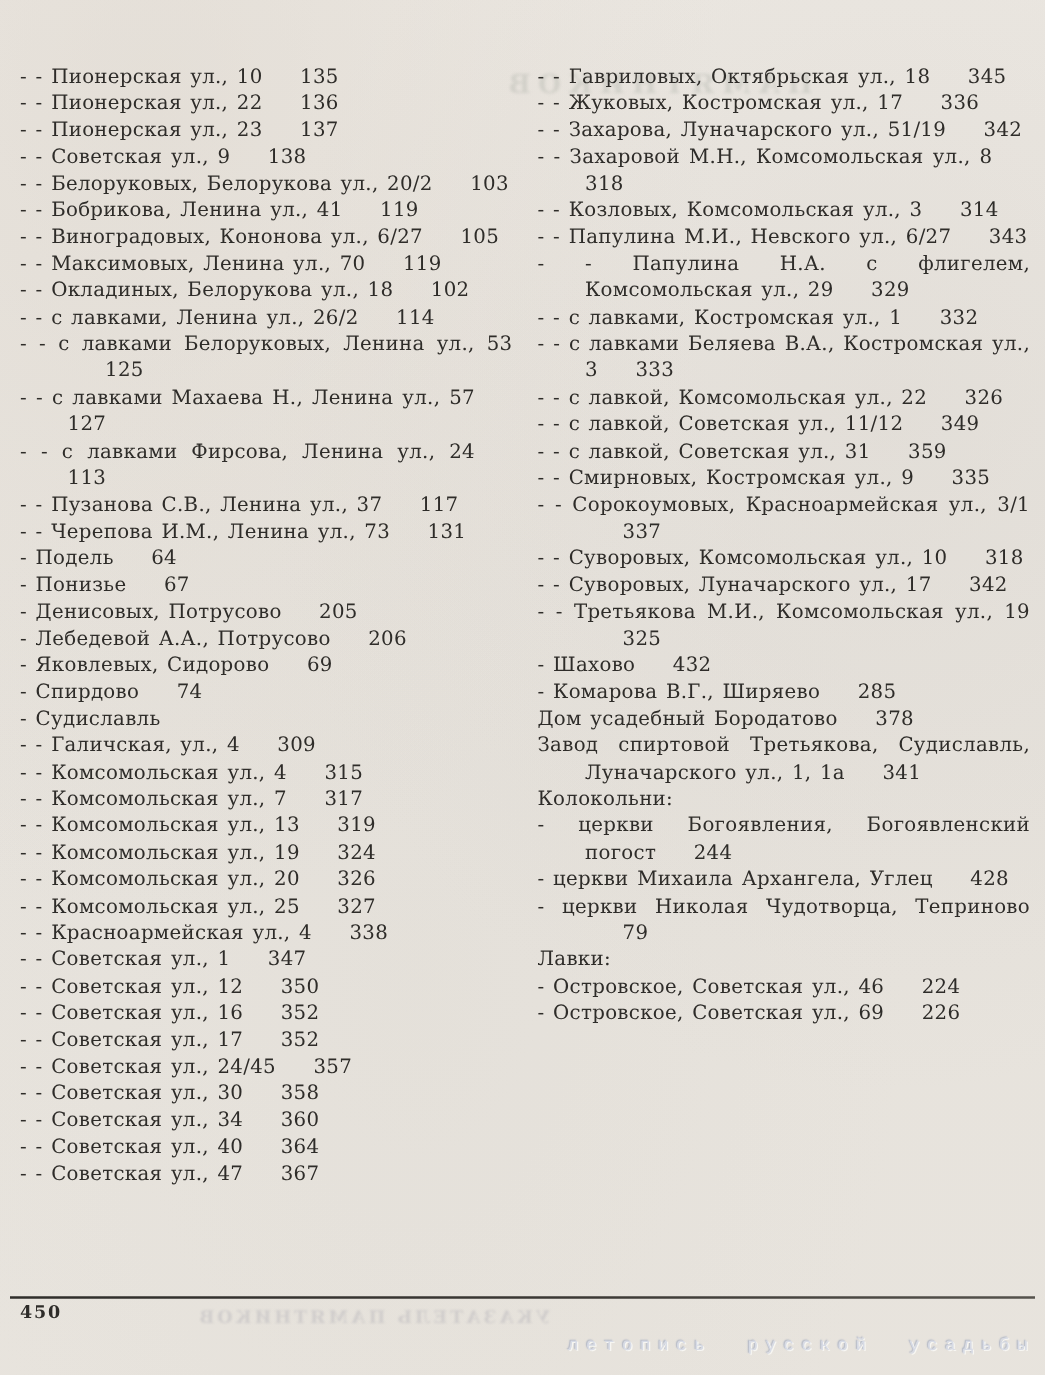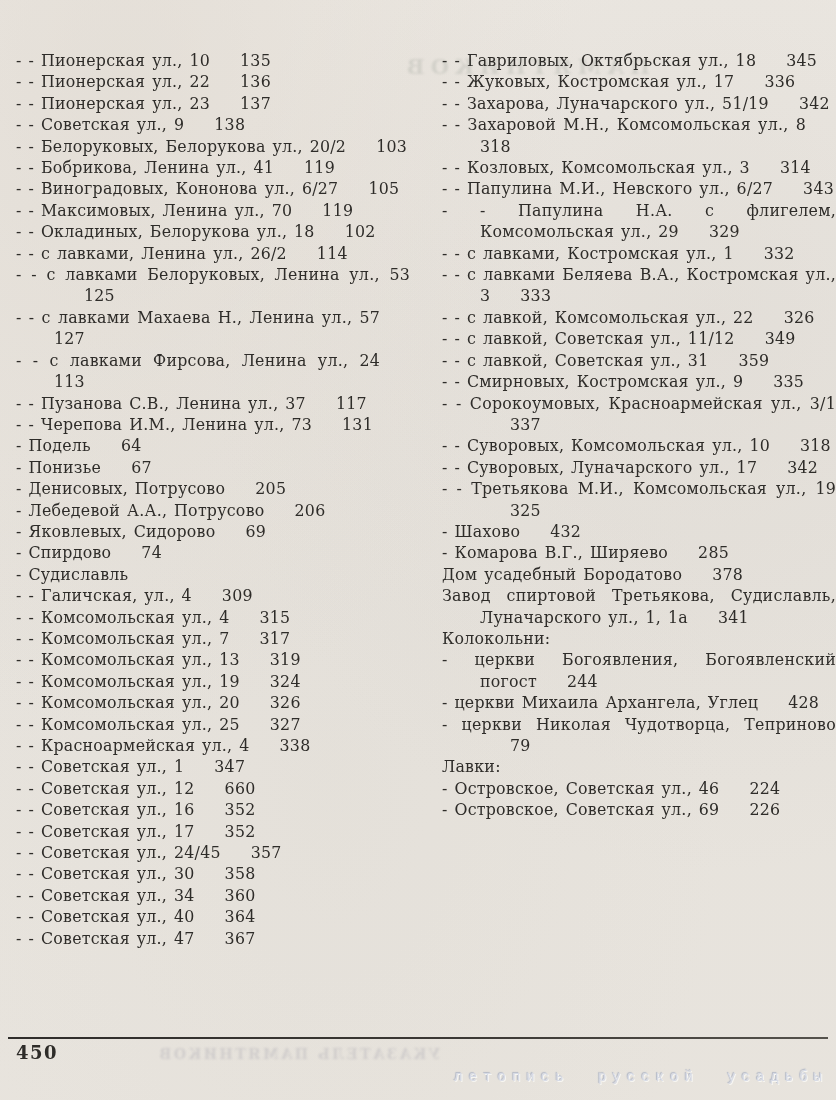--- a/index.html
+++ b/index.html
@@ -17,21 +17,21 @@
       radial-gradient(ellipse at 15% 8%, rgba(214,206,196,0.35), transparent 45%),
       radial-gradient(ellipse at 85% 30%, rgba(209,204,198,0.28), transparent 50%),
       radial-gradient(ellipse at 40% 70%, rgba(222,218,211,0.30), transparent 55%),
       linear-gradient(180deg, rgba(238,234,228,0.65) 0%, rgba(228,224,217,0.35) 55%, rgba(231,227,220,0.5) 100%);
     color: #2e2c29;
   }
   .columns {
     position: absolute;
     top: 50px; left: 16px;
     display: flex;
-    gap: 32px;
+    gap: 20px;
   }
   .column { width: 394px; }
   .entry {
     font-size: 15.8px;
     line-height: 21.4px;
     text-align: justify;
     padding-left: 38px;
     text-indent: -38px;
     letter-spacing: 0.25px;
     word-spacing: 1.6px;
@@ -41,21 +41,21 @@
   .rule {
     position: absolute;
     left: 8px; right: 8px; top: 1037px;
     height: 2px;
     background: linear-gradient(90deg, #2f2d2a 0%, #3b3834 55%, #55524c 100%);
   }
   .page-number {
     position: absolute;
     left: 16px; top: 1042px;
     font-weight: bold;
-    font-size: 18px;
+    font-size: 14px;
     letter-spacing: 1.5px;
   }
   .ghost {
     position: absolute;
     transform: scaleX(-1);
     font-weight: bold;
     pointer-events: none;
     white-space: nowrap;
   }
   .ghost-top {
@@ -117,21 +117,21 @@
         <div class="entry"><span>- Судиславль</span></div>
         <div class="entry"><span>- - Галичская, ул., 4</span><span class="gap"></span><span class="page-ref">309</span></div>
         <div class="entry"><span>- - Комсомольская ул., 4</span><span class="gap"></span><span class="page-ref">315</span></div>
         <div class="entry"><span>- - Комсомольская ул., 7</span><span class="gap"></span><span class="page-ref">317</span></div>
         <div class="entry"><span>- - Комсомольская ул., 13</span><span class="gap"></span><span class="page-ref">319</span></div>
         <div class="entry"><span>- - Комсомольская ул., 19</span><span class="gap"></span><span class="page-ref">324</span></div>
         <div class="entry"><span>- - Комсомольская ул., 20</span><span class="gap"></span><span class="page-ref">326</span></div>
         <div class="entry"><span>- - Комсомольская ул., 25</span><span class="gap"></span><span class="page-ref">327</span></div>
         <div class="entry"><span>- - Красноармейская ул., 4</span><span class="gap"></span><span class="page-ref">338</span></div>
         <div class="entry"><span>- - Советская ул., 1</span><span class="gap"></span><span class="page-ref">347</span></div>
-        <div class="entry"><span>- - Советская ул., 12</span><span class="gap"></span><span class="page-ref">660</span></div>
+        <div class="entry"><span>- - Советская ул., 12</span><span class="gap"></span><span class="page-ref">350</span></div>
         <div class="entry"><span>- - Советская ул., 16</span><span class="gap"></span><span class="page-ref">352</span></div>
         <div class="entry"><span>- - Советская ул., 17</span><span class="gap"></span><span class="page-ref">352</span></div>
         <div class="entry"><span>- - Советская ул., 24/45</span><span class="gap"></span><span class="page-ref">357</span></div>
         <div class="entry"><span>- - Советская ул., 30</span><span class="gap"></span><span class="page-ref">358</span></div>
         <div class="entry"><span>- - Советская ул., 34</span><span class="gap"></span><span class="page-ref">360</span></div>
         <div class="entry"><span>- - Советская ул., 40</span><span class="gap"></span><span class="page-ref">364</span></div>
         <div class="entry"><span>- - Советская ул., 47</span><span class="gap"></span><span class="page-ref">367</span></div>
       </div>
     <div class="column" id="col-right">
         <div class="entry"><span>- - Гавриловых, Октябрьская ул., 18</span><span class="gap"></span><span class="page-ref">345</span></div>

